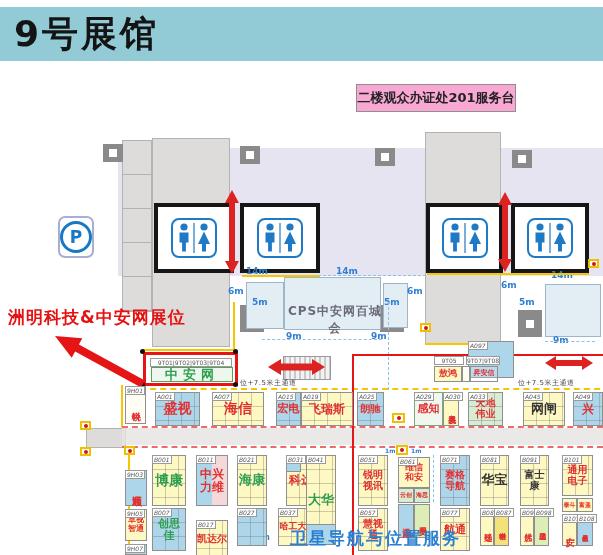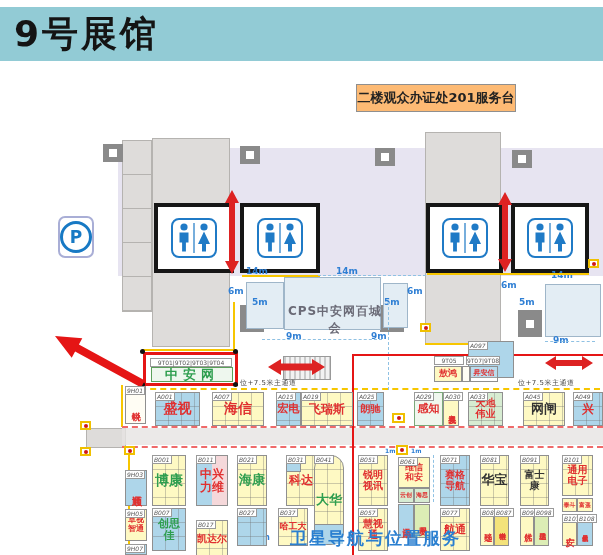--- a/index.html
+++ b/index.html
@@ -9,21 +9,21 @@
   
   .header{left:0;top:7px;width:603px;height:54px;background:#92cbd5;display:flex;align-items:center;}
   .header .t{font-size:36px;font-weight:bold;color:#141414;letter-spacing:3px;padding-left:14px;}
   
   .lav{background:#e7e4f1;}
   .gray{background:#dedcda;border:1px solid #b5b3b0;}
   .gcells{background-image:repeating-linear-gradient(to bottom,rgba(0,0,0,0) 0 33px,#b5b3b0 33px 34px);}
   .pillar{background:#8a8a8a;display:flex;align-items:center;justify-content:center;}
   .pillar::after{content:"";width:8px;height:8px;background:#fff;}
   .bluebox{background:#e3edf4;border:1px solid #9fb6c9;}
-  .svc{border:1px solid #8f8f8f;background:#fdba74;display:flex;align-items:center;justify-content:center;
+  .svc{border:1px solid #8f8f8f;background:#f9a8d4;display:flex;align-items:center;justify-content:center;
        font-size:13px;font-weight:bold;color:#222;}
   .toilet{background:#fff;border:4px solid #161616;display:flex;align-items:center;justify-content:center;}
   .park{border:2px solid #a9aed6;border-radius:7px;background:#fff;display:flex;align-items:center;justify-content:center;}
   .park .c{width:26px;height:26px;border:3px solid #1779c4;border-radius:50%;display:flex;align-items:center;
            justify-content:center;font-size:17px;font-weight:bold;color:#1779c4;}
   
   .booth{position:absolute;box-sizing:border-box;border:1px solid #8f8f8f;display:flex;align-items:center;
          justify-content:center;text-align:center;font-weight:bold;color:#e03030;line-height:1.08;}
   .bb{background:#aed6ea}.bp{background:#fef9c3}.bgr{background:#d7ecd2}.bpg{background:#f0f7ee}
   .by{background:#f3e27a}.blm{background:#dcedb5}.bw{background:#fffdf4}
@@ -198,20 +198,21 @@
 
   <div class="abs redbox" style="left:143px;top:352px;width:95px;height:34px;">
     <div class="abs tids" style="left:4px;top:3px;width:82px;height:9px;">9T01|9T02|9T03|9T04</div>
     <div class="abs tname" style="left:5px;top:12px;width:82px;height:15px;">中安网</div>
   </div>
   <div class="dot" style="left:140px;top:349px;"></div>
   <div class="dot" style="left:233px;top:349px;"></div>
   <div class="dot" style="left:140px;top:382px;"></div>
   <div class="dot" style="left:233px;top:382px;"></div>
 
+  <div class="abs annot" style="left:8px;top:306px;">洲明科技&amp;中安网展位</div>
 
   <div class="aisle-t" style="left:240px;top:380px;">位+7.5米主通道</div>
   <div class="aisle-t" style="left:518px;top:380px;">位+7.5米主通道</div>
 
   <div class="booth bw" style="left:125px;top:386px;width:21px;height:38px;font-size:9px;">
     <i class="bid">9H01</i>
       <span class="nm vtext">锐科</span>
   </div>
   <div class="booth bb cells" style="left:155px;top:392px;width:45px;height:34px;font-size:14px;">
     <i class="bid">A001</i>
@@ -295,21 +296,21 @@
   <div class="booth bp cells" style="left:286px;top:455px;width:30px;height:51px;font-size:12px;">
     <i class="bid">B031</i>
     <div class="abs" style="left:0;top:0;width:14px;height:16px;background:#aed6ea;border-right:1px solid #8f8f8f;border-bottom:1px solid #8f8f8f;"></div>
     <span class="nm" style="position:relative;">科达</span>
   </div>
   <div class="booth bp cells" style="left:278px;top:508px;width:30px;height:38px;font-size:9px;">
     <i class="bid">B037</i>
       <span class="nm">哈工大</span>
   </div>
 
-  <div class="booth bp cells gtxt" style="left:314px;top:455px;width:30px;height:90px;font-size:13px;border-radius:13px;">
+  <div class="booth bp cells gtxt" style="left:306px;top:455px;width:30px;height:90px;font-size:13px;">
     <i class="bid">B041</i>
     <div class="abs" style="left:0;bottom:0;width:28px;height:20px;background:#aed6ea;border-top:1px solid #8f8f8f;"></div>
     <span class="nm" style="position:relative;">大华</span>
   </div>
 
   <div class="booth bp cells" style="left:358px;top:455px;width:30px;height:51px;font-size:10px;">
     <i class="bid">B051</i>
       <span class="nm" style="width:22px;">锐明视讯</span>
   </div>
   <div class="booth bp cells" style="left:358px;top:508px;width:30px;height:43px;font-size:10px;">

